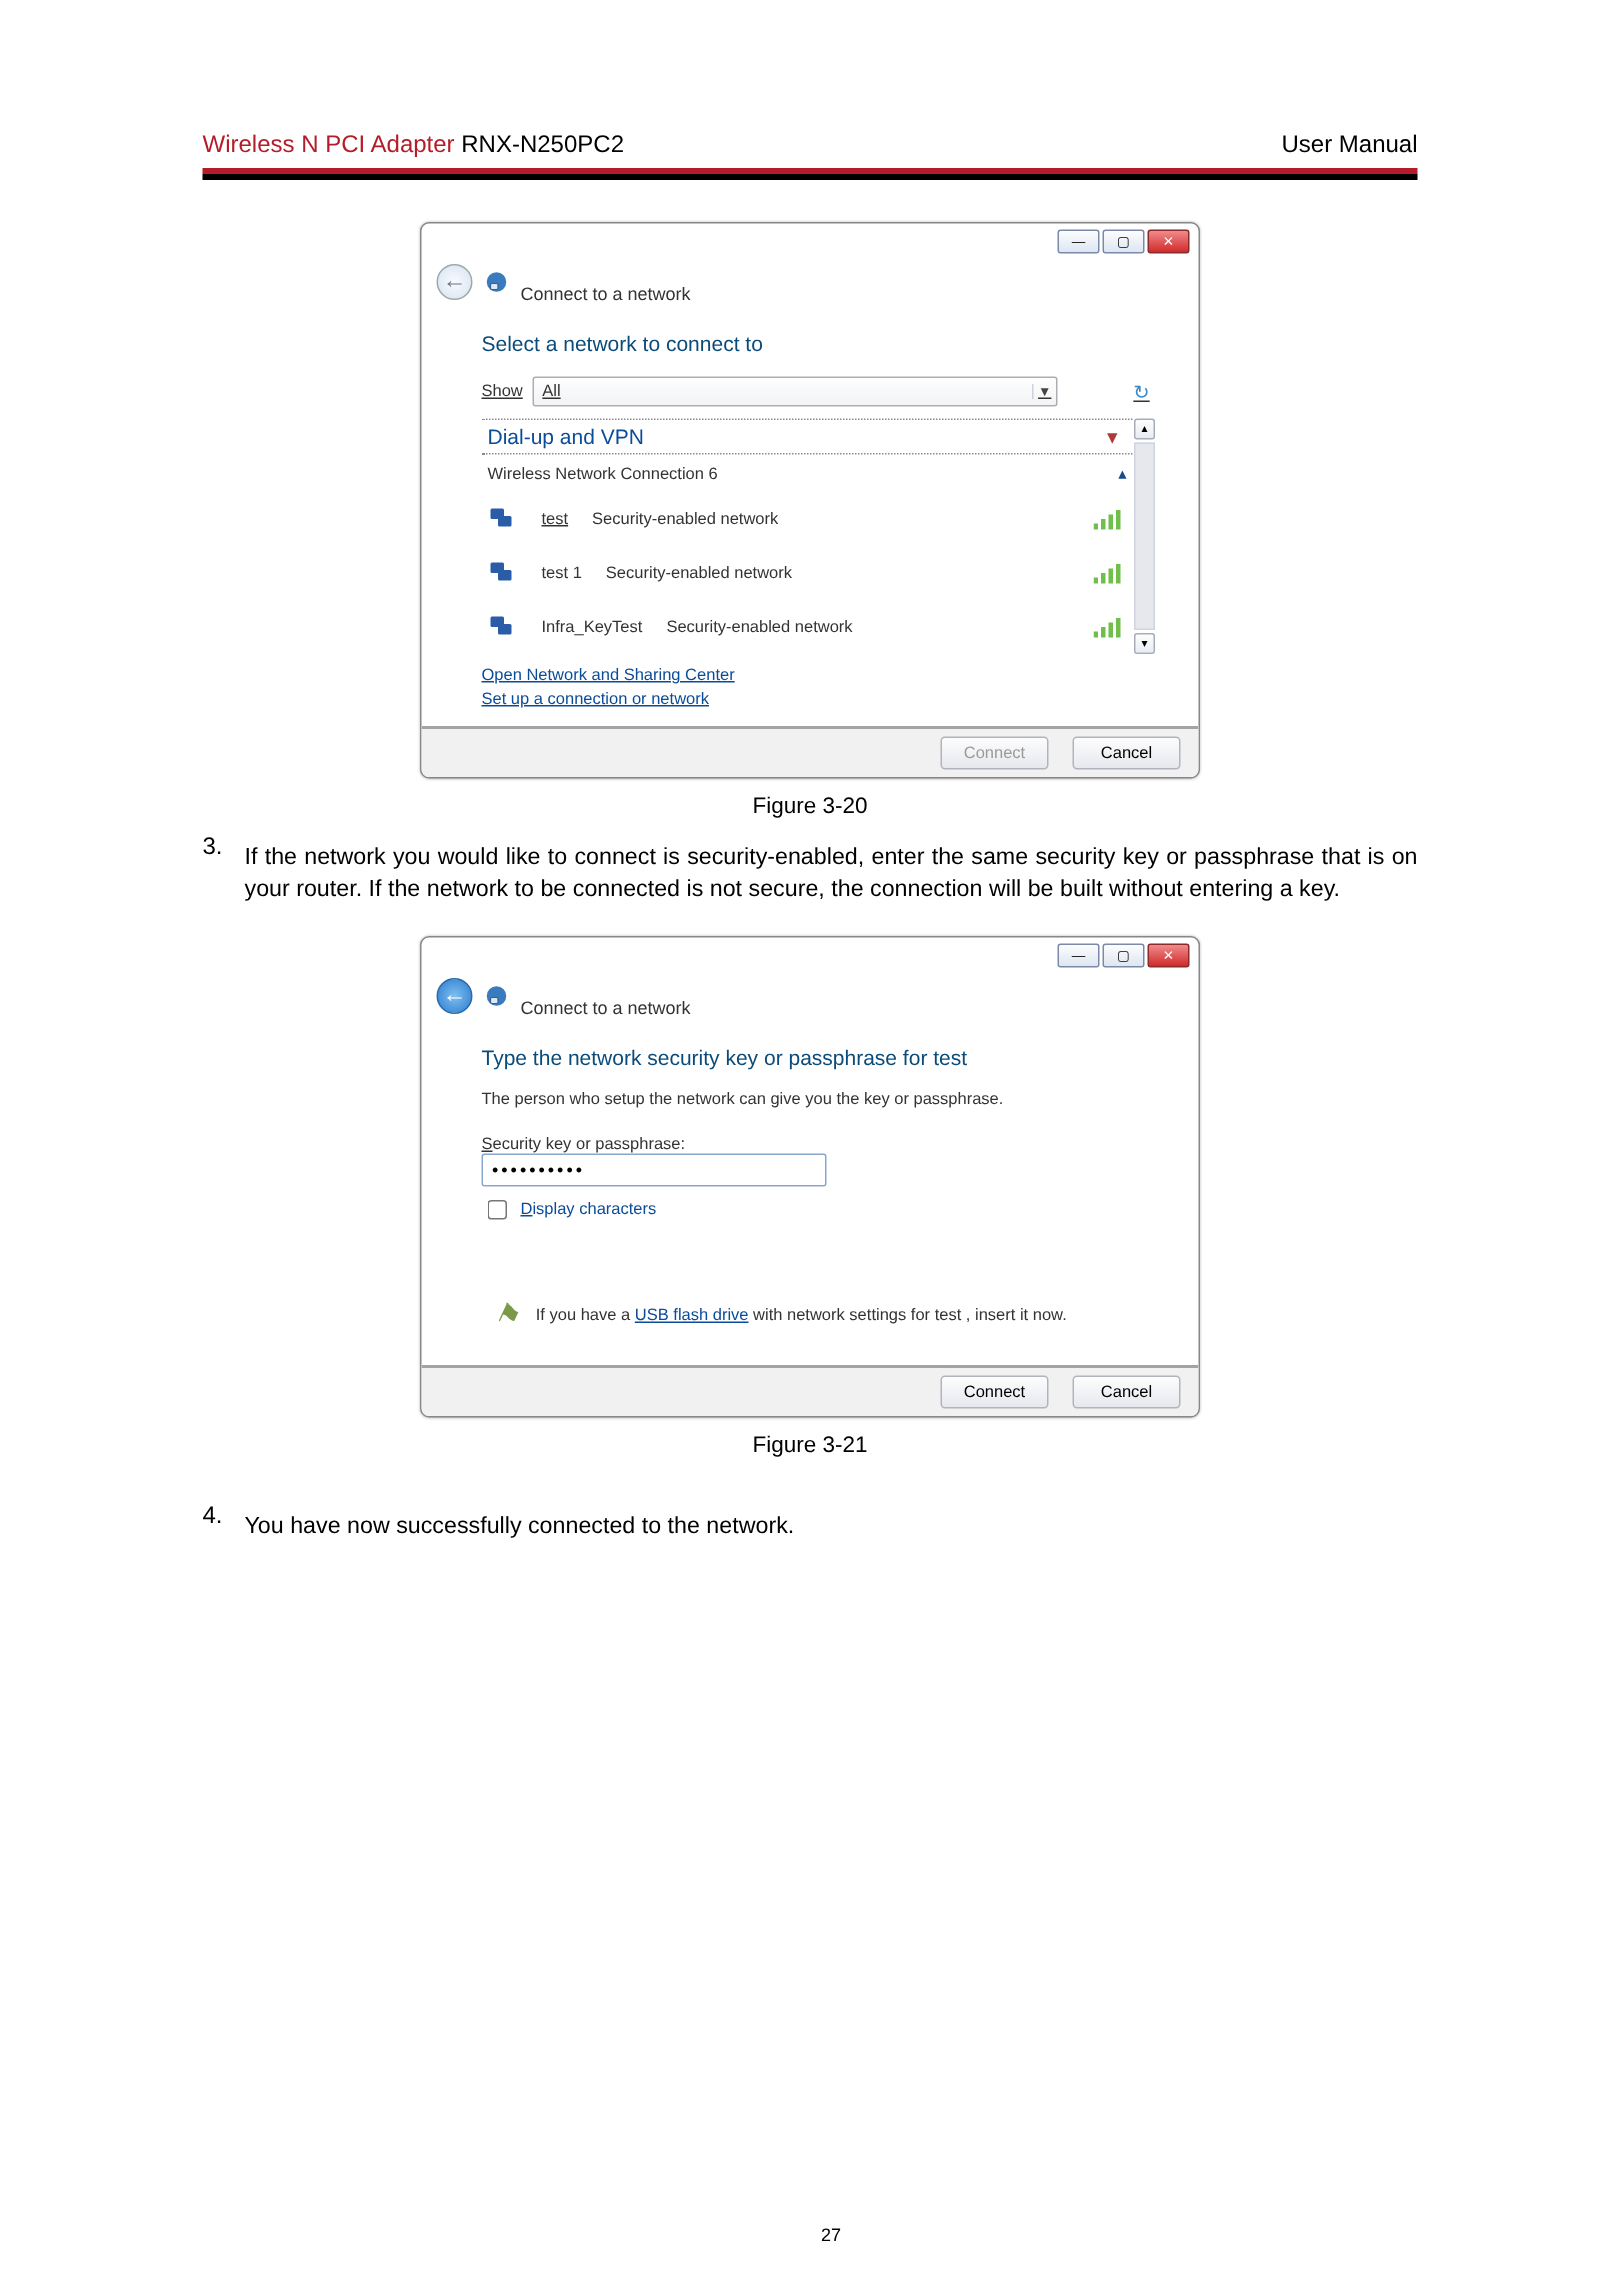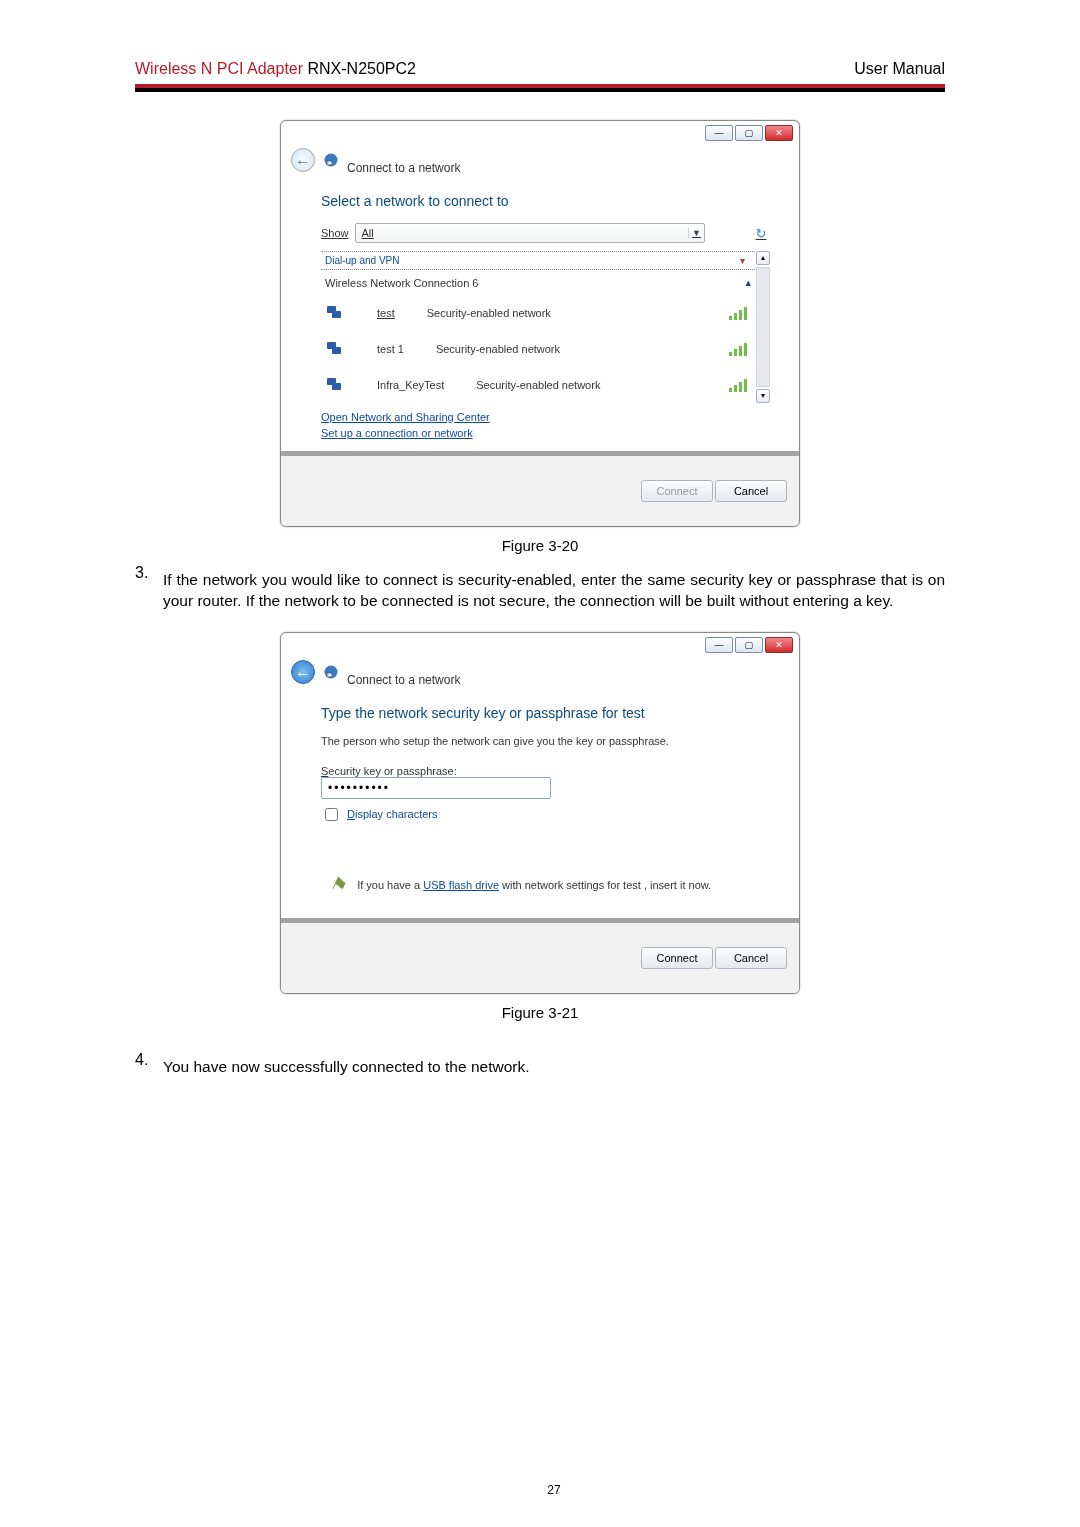--- a/index.html
+++ b/index.html
@@ -15,20 +15,21 @@
   .page {
     padding: 60px 135px 40px 135px;
     position: relative;
     height: 100%;
   }
   .header-row {
     display: flex;
     justify-content: space-between;
     align-items: flex-start;
     font-size: 16px;
+    margin-top: 28px;
   }
   .header-left .red { color: #b51c29; }
   .header-left .black { color: #000; }
   .header-right { color: #000; }
   .rule-red { height: 4px; background: #b51c29; margin-top: 6px; }
   .rule-black { height: 4px; background: #000; }
   .content { padding-top: 20px; }
 
   .dialog {
     width: 520px;
@@ -101,54 +102,54 @@
   }
   .combo .txt { flex:1; padding:0 6px; font-size:11px; }
   .combo .arr { width:16px; text-align:center; border-left:1px solid #ccd2da; font-size:9px; color:#444; }
   .refresh-icn {
     width:20px; height:20px; display:flex; align-items:center; justify-content:center;
     color:#3a87c7; font-size:13px; margin-left:40px;
   }
 
   .group-row {
     display:flex; align-items:center;
-    font-size:10px;
+    font-size:14px;
     color:#0a4b9a;
     border:1px dotted #8a8a8a;
     border-left:none; border-right:none;
     padding:3px 4px;
     margin-bottom:4px;
   }
   .group-row .chev { color:#b03a3a; margin-right:6px; }
   .group-row2 {
     display:flex; align-items:center; justify-content:space-between;
     font-size:11px; color:#333; padding:2px 4px 6px 4px;
   }
 
   .net-row {
-    display:flex; align-items:center; gap:32px;
+    display:flex; align-items:center; gap:16px;
     padding: 8px 4px;
     font-size: 11px; color:#333;
   }
   .mon-icon { width:20px; }
   .sig { width:22px; margin-left:auto; }
   .scroll-side { width:16px; display:flex; flex-direction:column; align-items:center; gap:2px; }
   .sb-btn { width:14px; height:14px; border:1px solid #a6acb9; font-size:8px; line-height:12px; text-align:center; background:linear-gradient(#fdfdfd,#e8ecf3); border-radius:2px;}
   .sb-track { width:14px; flex:1; background:#e6e8ee; border:1px solid #cfd4de; }
   .net-panel { display:flex; }
   .net-list { flex:1; }
 
   .links { margin-top:6px; }
   .link { color:#0a4b9a; text-decoration:underline; font-size:11px; display:block; line-height:16px; }
 
   .dialog-foot {
     background:#f1f1f1;
-    border-top:5px solid #a3a3a3;
-    padding:24px 12px;
-    display:flex; justify-content:flex-end; gap:2px;
+    border-top:2px solid #a3a3a3;
+    padding:5px 12px;
+    display:flex; justify-content:flex-end; gap:16px;
   }
   .btn {
     min-width:72px; height:22px;
     font-size:11px;
     border:1px solid #b0b4bc;
     border-radius:3px;
     background:linear-gradient(#fdfdfd,#e6e8ee);
   }
   .btn[disabled] { color:#9a9a9a; }
 

